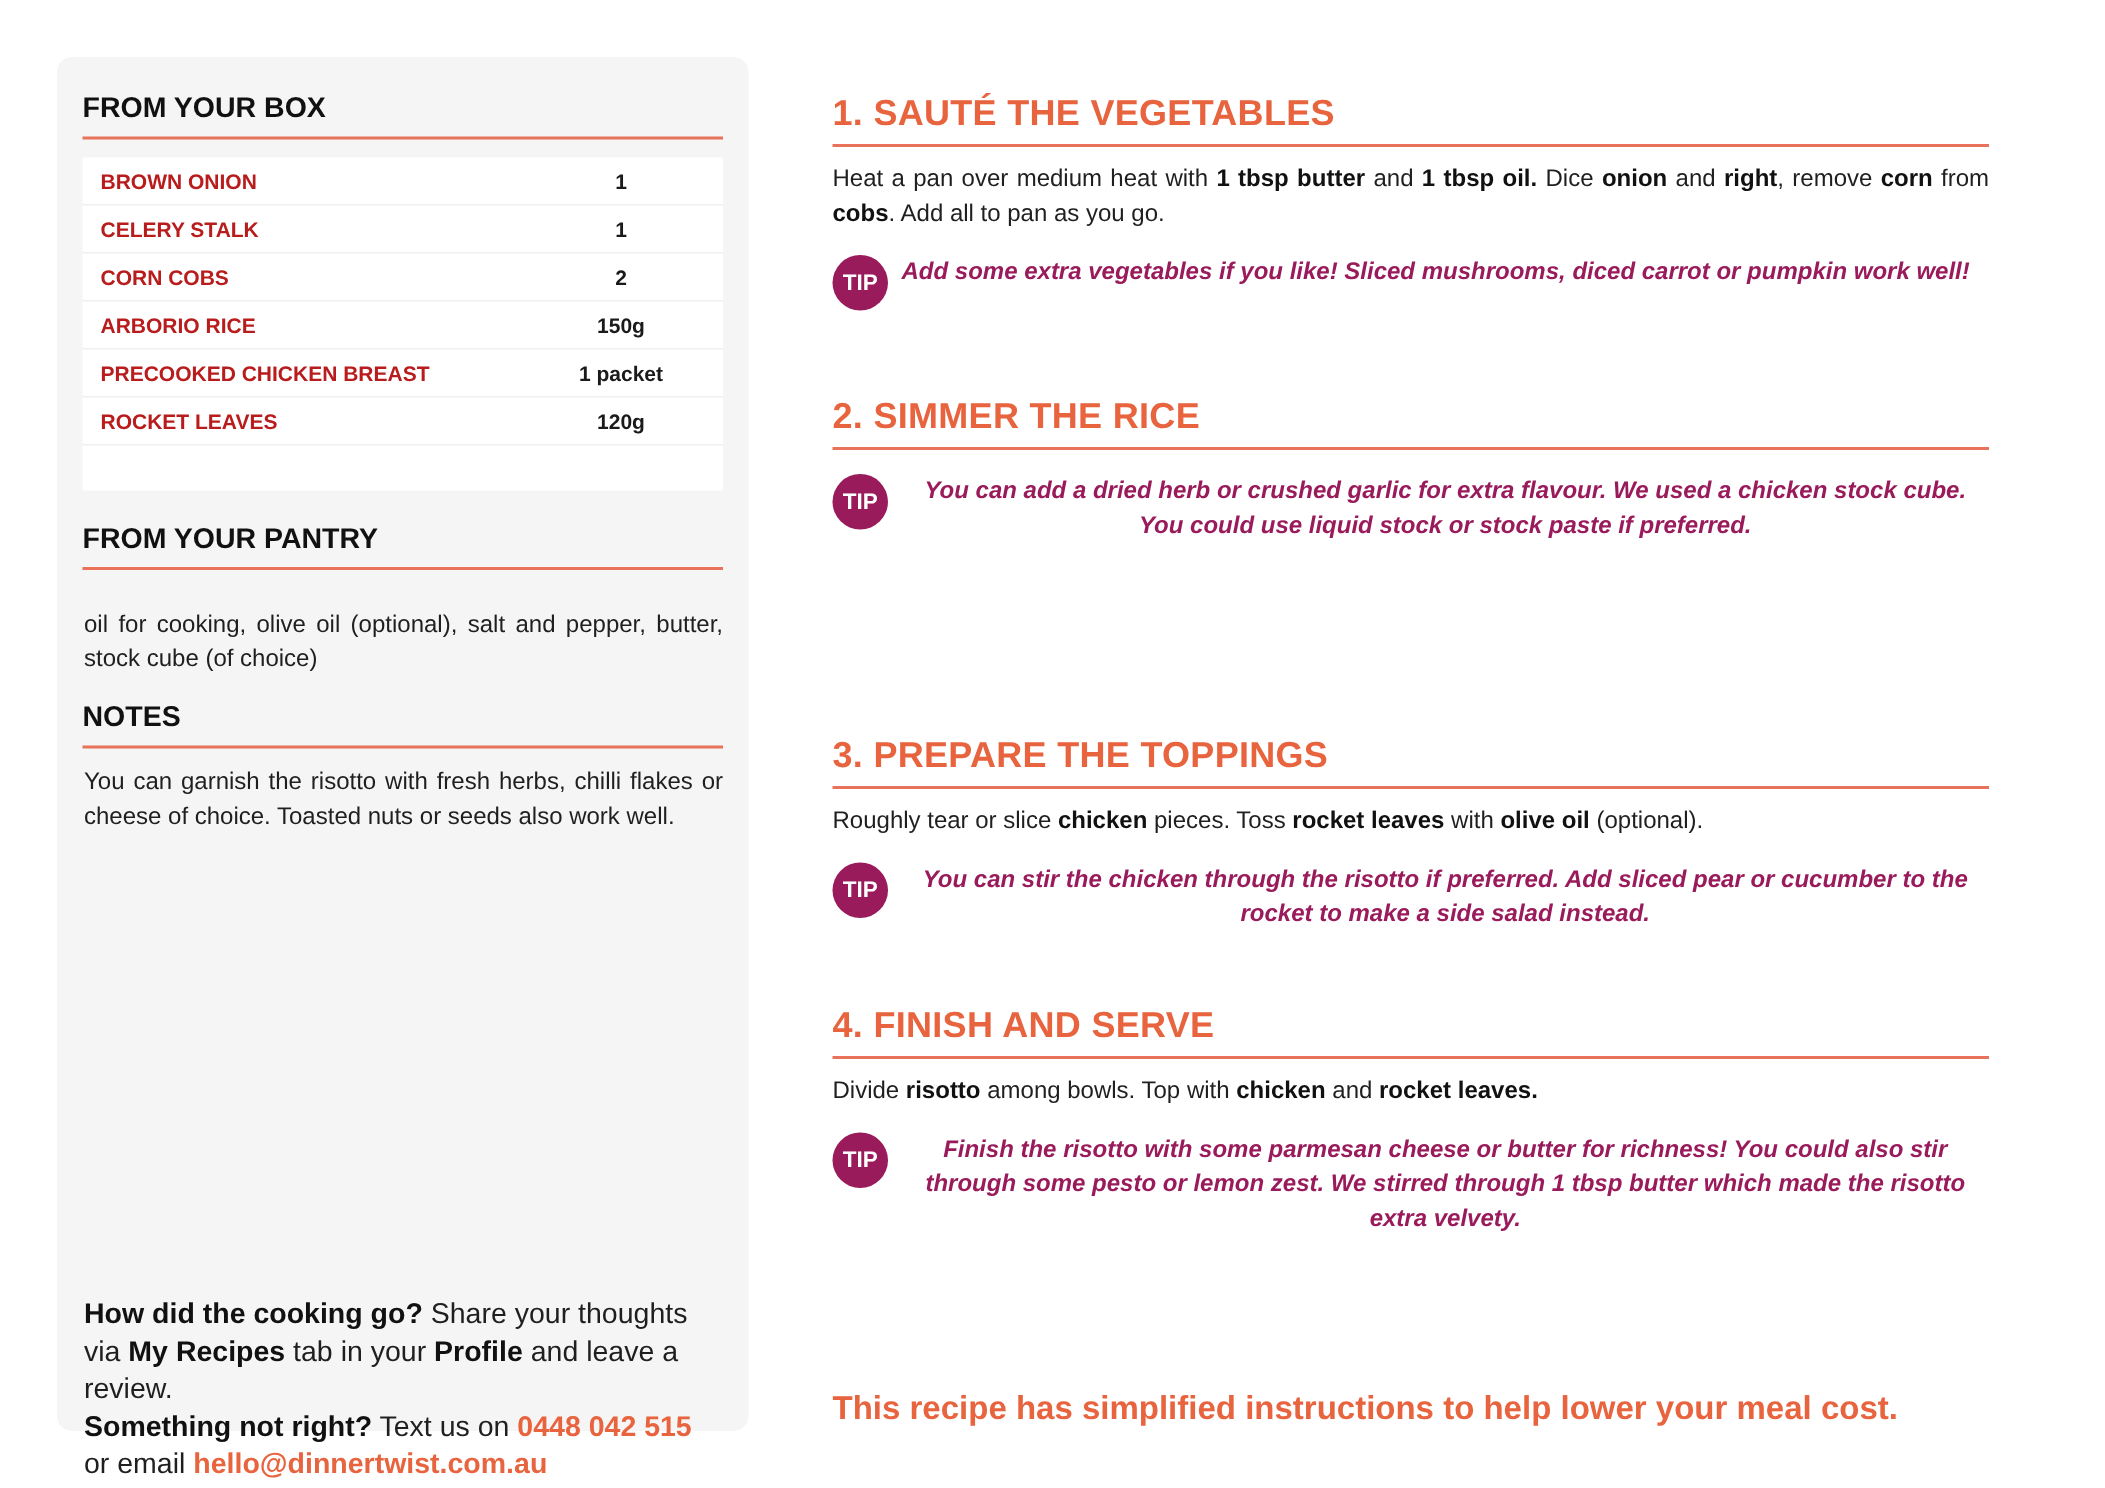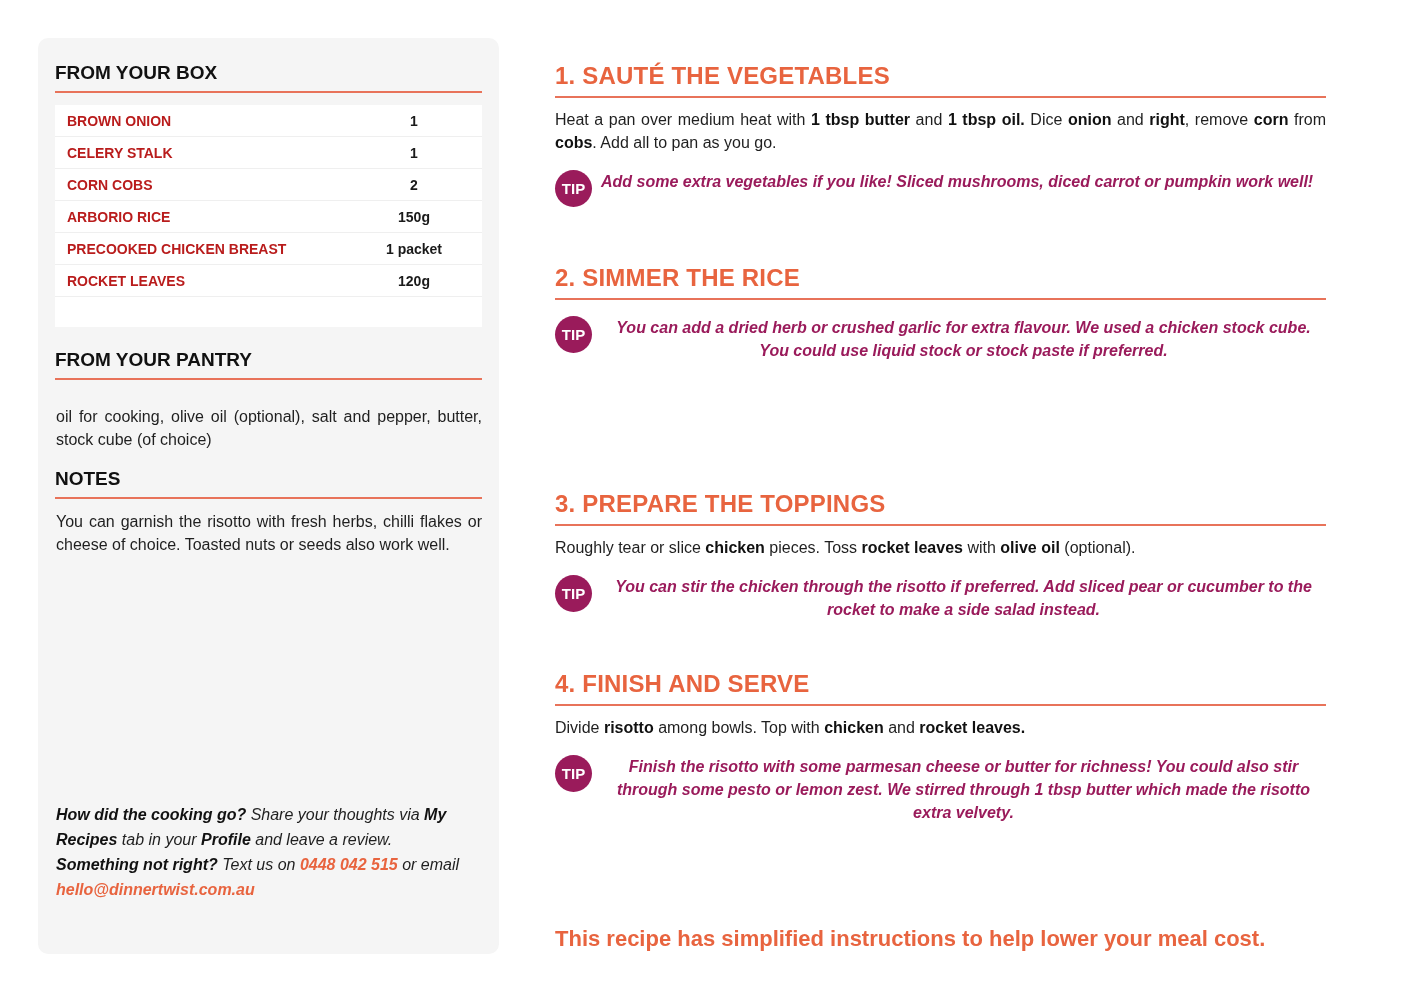--- a/index.html
+++ b/index.html
@@ -24,22 +24,22 @@
     display: flex; height: 31px; border-bottom: 1px solid #efefef;
     align-items: center;
   }
   .ing-name { width: 300px; padding-left: 12px; font-weight: 700; font-size: 14px; color: #b91c1c; }
   .ing-qty { width: 94px; text-align: center; font-weight: 700; font-size: 14px; color: #1a1a1a; }
   .side-p {
     position: absolute; left: 18px; width: 426px;
     font-size: 16px; line-height: 23px; text-align: justify; color: #1f1f1f;
   }
   .feedback {
-    position: absolute; left: 18px; top: 764px; width: 426px;
-    font-size: 16px; line-height: 25px; color: #1f1f1f; font-style: italic;
+    position: absolute; left: 18px; top: 826px; width: 426px;
+    font-size: 19px; line-height: 25px; color: #1f1f1f;
   }
   .feedback b { font-weight: 700; color: #111; }
   .accent { color: #e8643f; font-weight: 700; }
 
   .step { position: absolute; left: 555px; width: 771px; }
   .step-h {
     font-weight: 700; font-size: 24px; color: #e8643f;
     padding-bottom: 6px; border-bottom: 2px solid #e8735a; letter-spacing: 0.2px;
   }
   .step-p {

